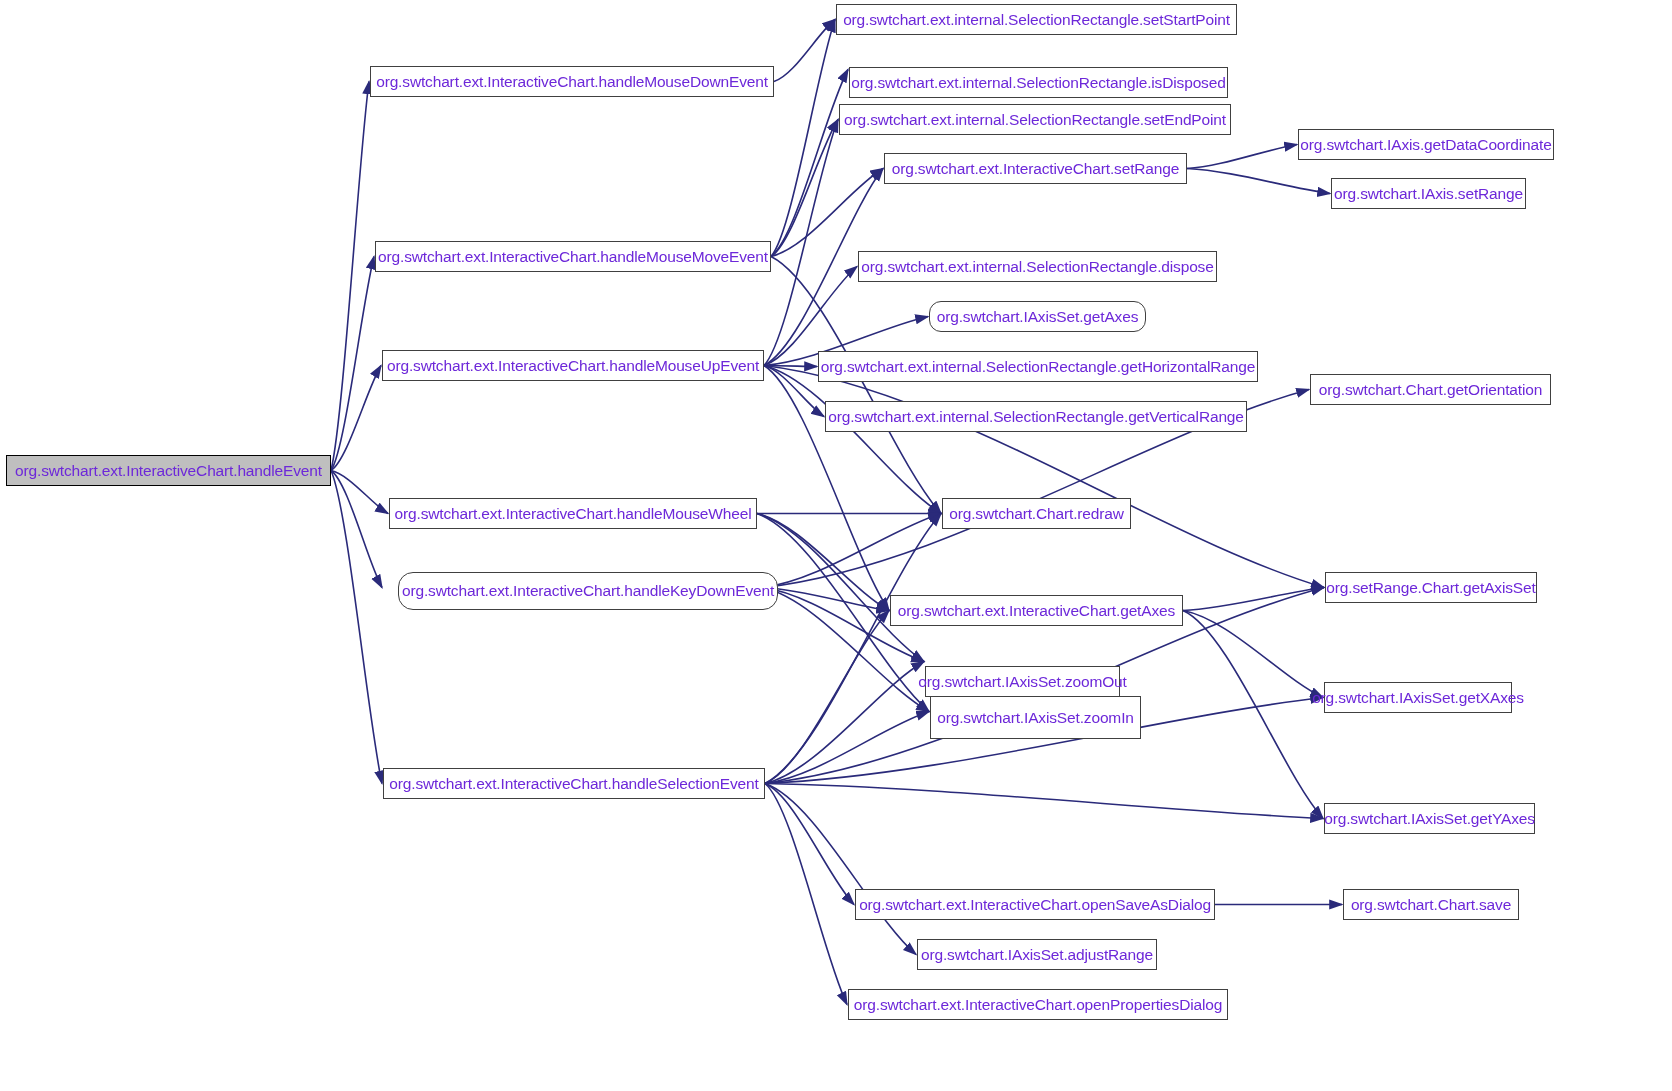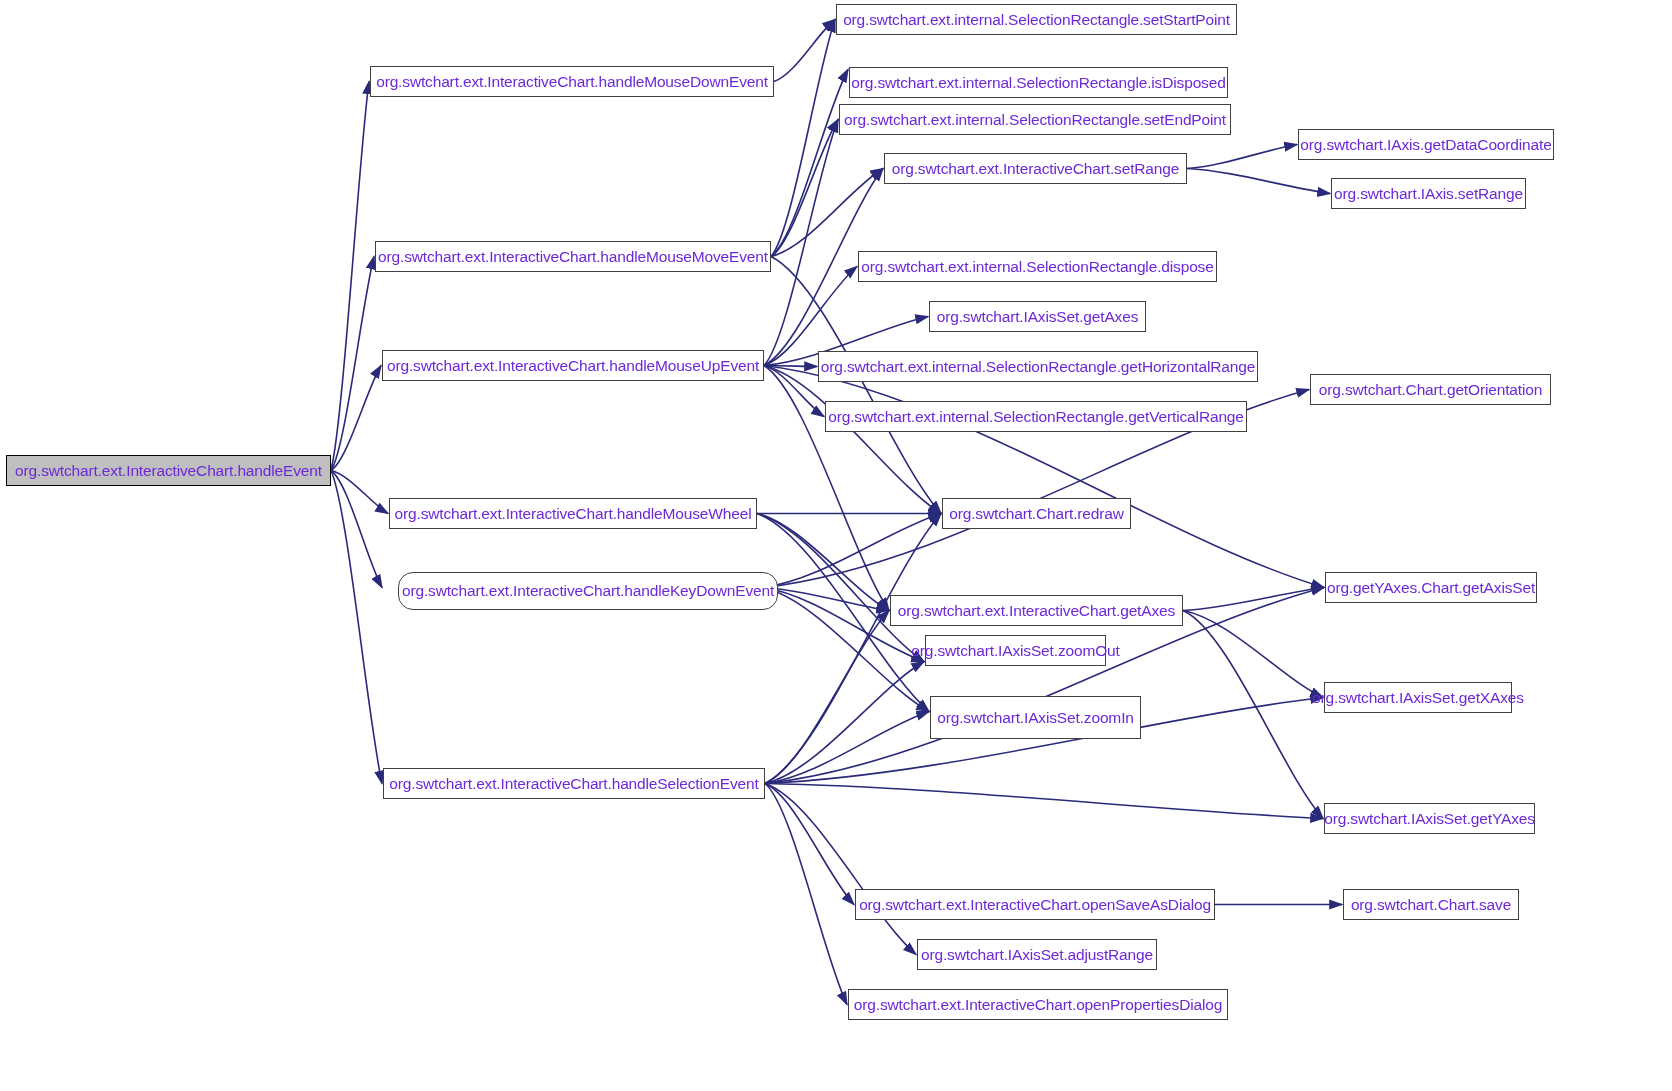--- a/index.html
+++ b/index.html
@@ -138,42 +138,42 @@
       </div>
       <div class="node" style="left: 1298px; top: 129px; width: 256px; height: 31px;">
         <span>org.swtchart.IAxis.getDataCoordinate</span>
       </div>
       <div class="node" style="left: 1331px; top: 178px; width: 195px; height: 31px;">
         <span>org.swtchart.IAxis.setRange</span>
       </div>
       <div class="node" style="left: 858px; top: 251px; width: 359px; height: 31px;">
         <span>org.swtchart.ext.internal.SelectionRectangle.dispose</span>
       </div>
-      <div class="node" style="left: 929px; top: 301px; width: 217px; height: 31px;">
+      <div class="node" style="left: 929px; top: 301px; width: 217px; height: 31px; border-radius: 12px;">
         <span>org.swtchart.IAxisSet.getAxes</span>
       </div>
       <div class="node" style="left: 818px; top: 351px; width: 440px; height: 31px;">
         <span>org.swtchart.ext.internal.SelectionRectangle.getHorizontalRange</span>
       </div>
       <div class="node" style="left: 825px; top: 401px; width: 422px; height: 31px;">
         <span>org.swtchart.ext.internal.SelectionRectangle.getVerticalRange</span>
       </div>
       <div class="node" style="left: 1310px; top: 374px; width: 241px; height: 31px;">
         <span>org.swtchart.Chart.getOrientation</span>
       </div>
       <div class="node" style="left: 942px; top: 498px; width: 189px; height: 31px;">
         <span>org.swtchart.Chart.redraw</span>
       </div>
       <div class="node" style="left: 1325px; top: 572px; width: 212px; height: 31px;">
-        <span>org.getYAxes.Chart.getAxisSet</span>
+        <span>org.setRange.Chart.getAxisSet</span>
       </div>
       <div class="node" style="left: 890px; top: 595px; width: 293px; height: 31px;">
         <span>org.swtchart.ext.InteractiveChart.getAxes</span>
       </div>
-      <div class="node" style="left: 925px; top: 635px; width: 181px; height: 31px;">
+      <div class="node" style="left: 925px; top: 666px; width: 195px; height: 31px;">
         <span>org.swtchart.IAxisSet.zoomOut</span>
       </div>
       <div class="node" style="left: 1324px; top: 682px; width: 188px; height: 31px;">
         <span>org.swtchart.IAxisSet.getXAxes</span>
       </div>
       <div class="node" style="left: 930px; top: 696px; width: 211px; height: 43px;">
         <span>org.swtchart.IAxisSet.zoomIn</span>
       </div>
       <div class="node" style="left: 1324px; top: 803px; width: 211px; height: 31px;">
         <span>org.swtchart.IAxisSet.getYAxes</span>

